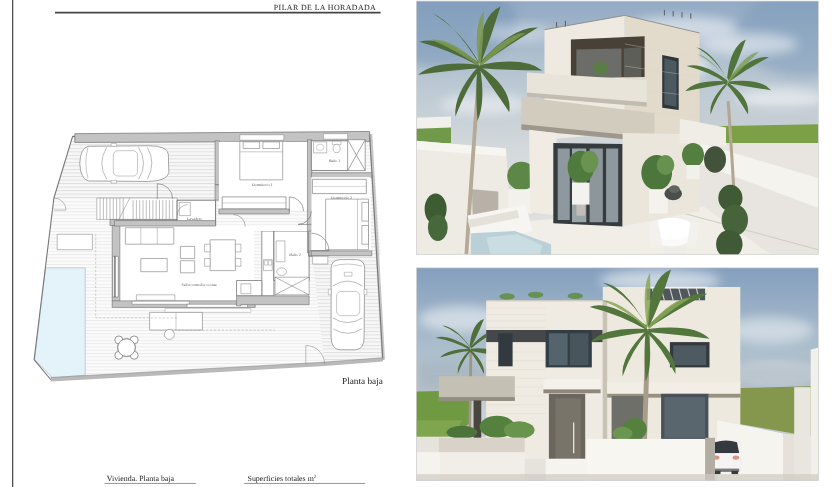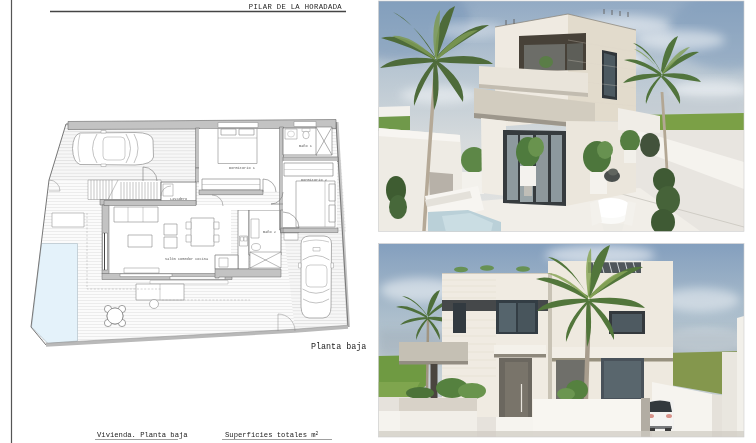--- a/index.html
+++ b/index.html
@@ -1,16 +1,16 @@
 <!DOCTYPE html>
 <html><head>
 <meta charset="utf-8">
 <style>
 html,body{margin:0;padding:0;background:#fff;}
-#page{position:relative;width:756px;height:443px;background:#ffffff;overflow:hidden;font-family:Liberation Mono, monospace;}
+#page{position:relative;width:756px;height:443px;background:#ffffff;overflow:hidden;font-family:Liberation Serif, serif;}
 </style>
 </head>
 <body>
 <div id="page">
 <svg width="756" height="443" viewBox="0 0 756 443">
 <defs>
   <linearGradient id="sky1" x1="0" y1="0" x2="0" y2="1">
     <stop offset="0" stop-color="#92aac4"></stop>
     <stop offset="0.3" stop-color="#b8c6d2"></stop>
     <stop offset="0.6" stop-color="#d5dadc"></stop>

